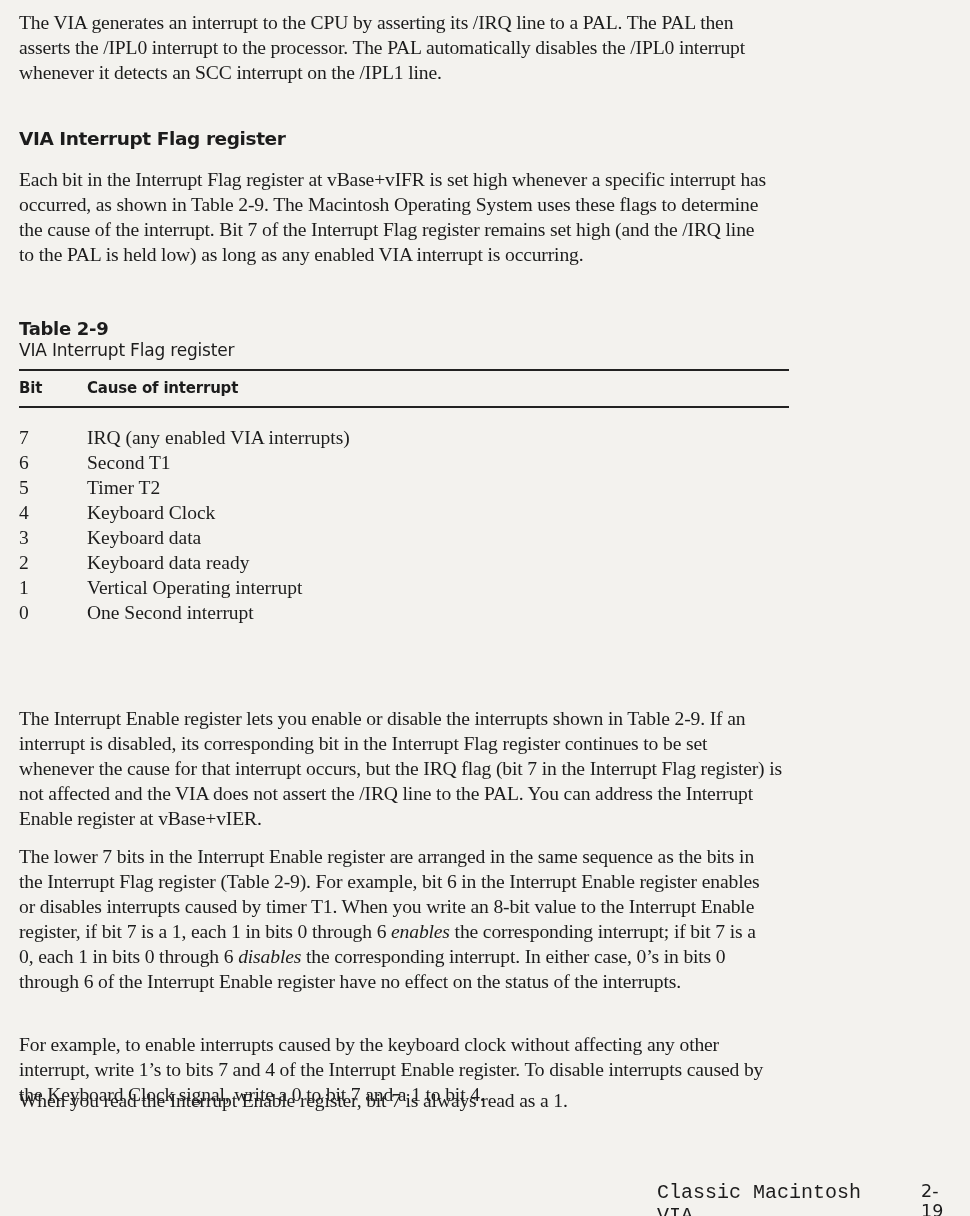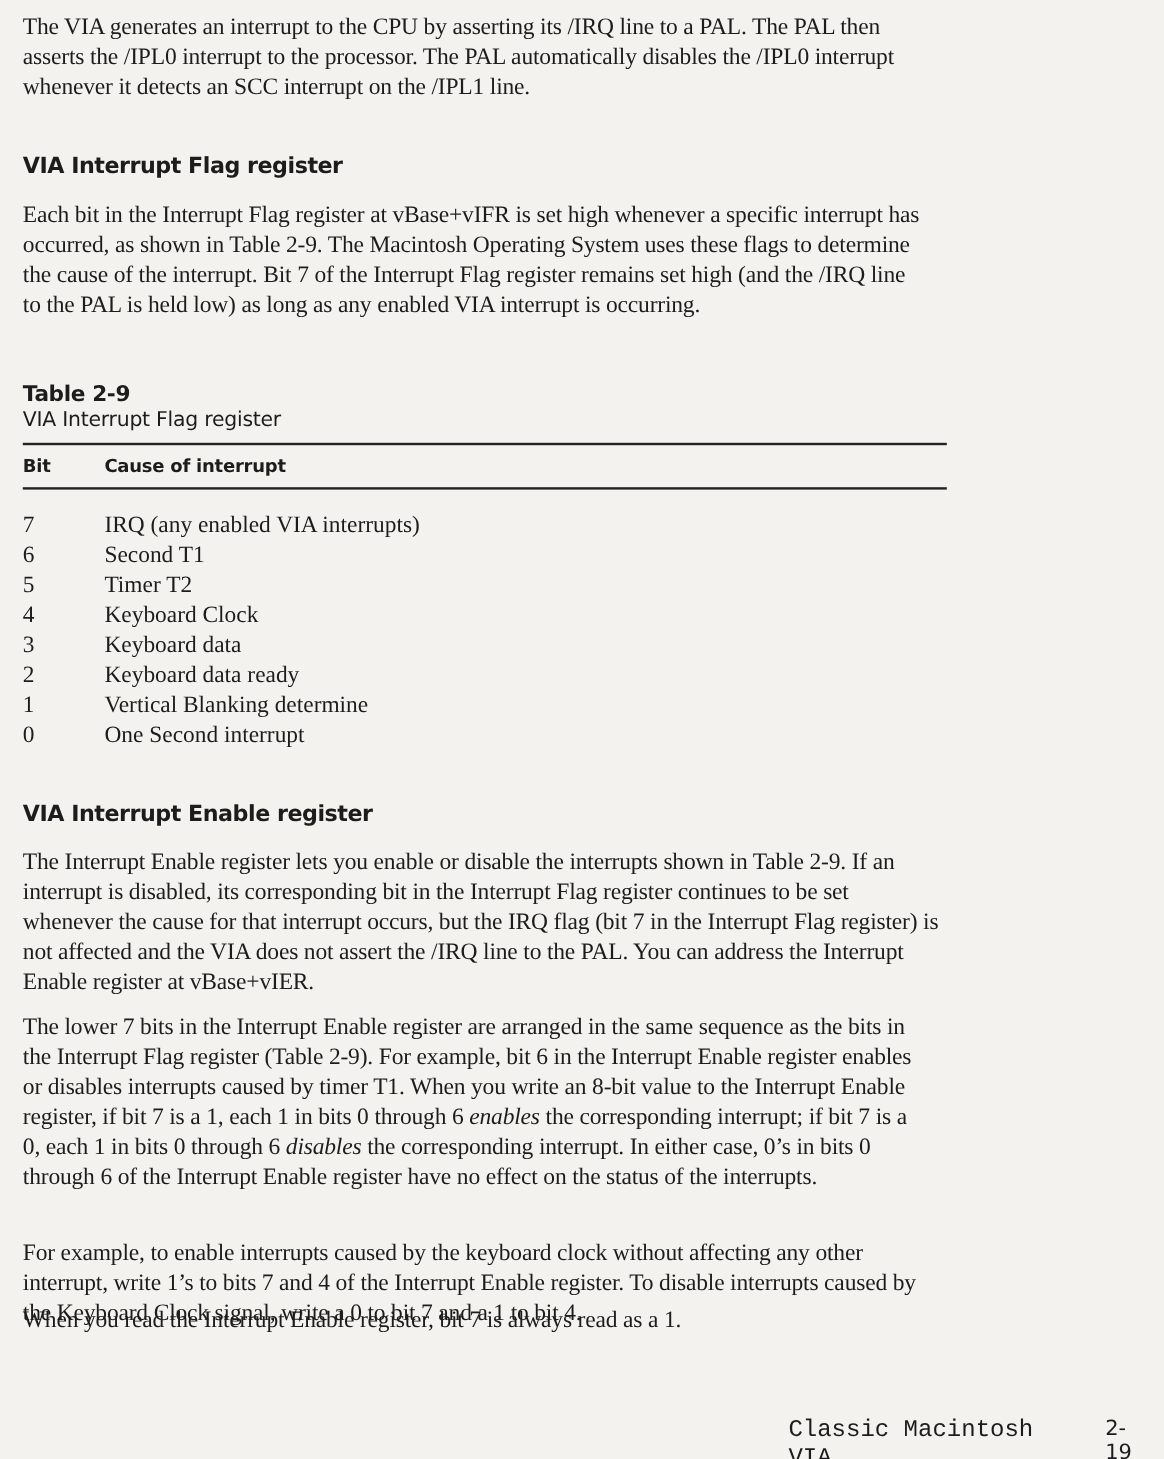--- a/index.html
+++ b/index.html
@@ -93,29 +93,28 @@
     <div class="row">
         <span class="bit">3</span>
         <span>Keyboard data</span>
       </div>
     <div class="row">
         <span class="bit">2</span>
         <span>Keyboard data ready</span>
       </div>
     <div class="row">
         <span class="bit">1</span>
-        <span>Vertical Blanking determine</span>
+        <span>Vertical Operating interrupt</span>
       </div>
     <div class="row">
         <span class="bit">0</span>
         <span>One Second interrupt</span>
       </div>
   </div>
 
-  <h2 class="heading" style="top:668px;">VIA Interrupt Enable register</h2>
 
   <p class="para" style="top:706px; width:765px;">The Interrupt Enable register lets you enable or disable the interrupts shown in Table 2-9. If an interrupt is disabled, its corresponding bit in the Interrupt Flag register continues to be set whenever the cause for that interrupt occurs, but the IRQ flag (bit 7 in the Interrupt Flag register) is not affected and the VIA does not assert the /IRQ line to the PAL. You can address the Interrupt Enable register at vBase+vIER.</p>
 
   <p class="para" style="top:844px; width:745px;"><span>The lower 7 bits in the Interrupt Enable register are arranged in the same sequence as the bits in the Interrupt Flag register (Table 2-9). For example, bit 6 in the Interrupt Enable register enables or disables interrupts caused by timer T1. When you write an 8-bit value to the Interrupt Enable register, if bit 7 is a 1, each 1 in bits 0 through 6 </span><em>enables</em><span> the corresponding interrupt; if bit 7 is a 0, each 1 in bits 0 through 6 </span><em>disables</em><span> the corresponding interrupt. In either case, 0’s in bits 0 through 6 of the Interrupt Enable register have no effect on the status of the interrupts.</span></p>
 
   <p class="para" style="top:1032px; width:745px;">For example, to enable interrupts caused by the keyboard clock without affecting any other interrupt, write 1’s to bits 7 and 4 of the Interrupt Enable register. To disable interrupts caused by the Keyboard Clock signal, write a 0 to bit 7 and a 1 to bit 4.</p>
 
   <p class="para" style="top:1060px;margin-top:28px;">When you read the Interrupt Enable register, bit 7 is always read as a 1.</p>
 
   <div class="footer-title">Classic Macintosh VIA</div>

